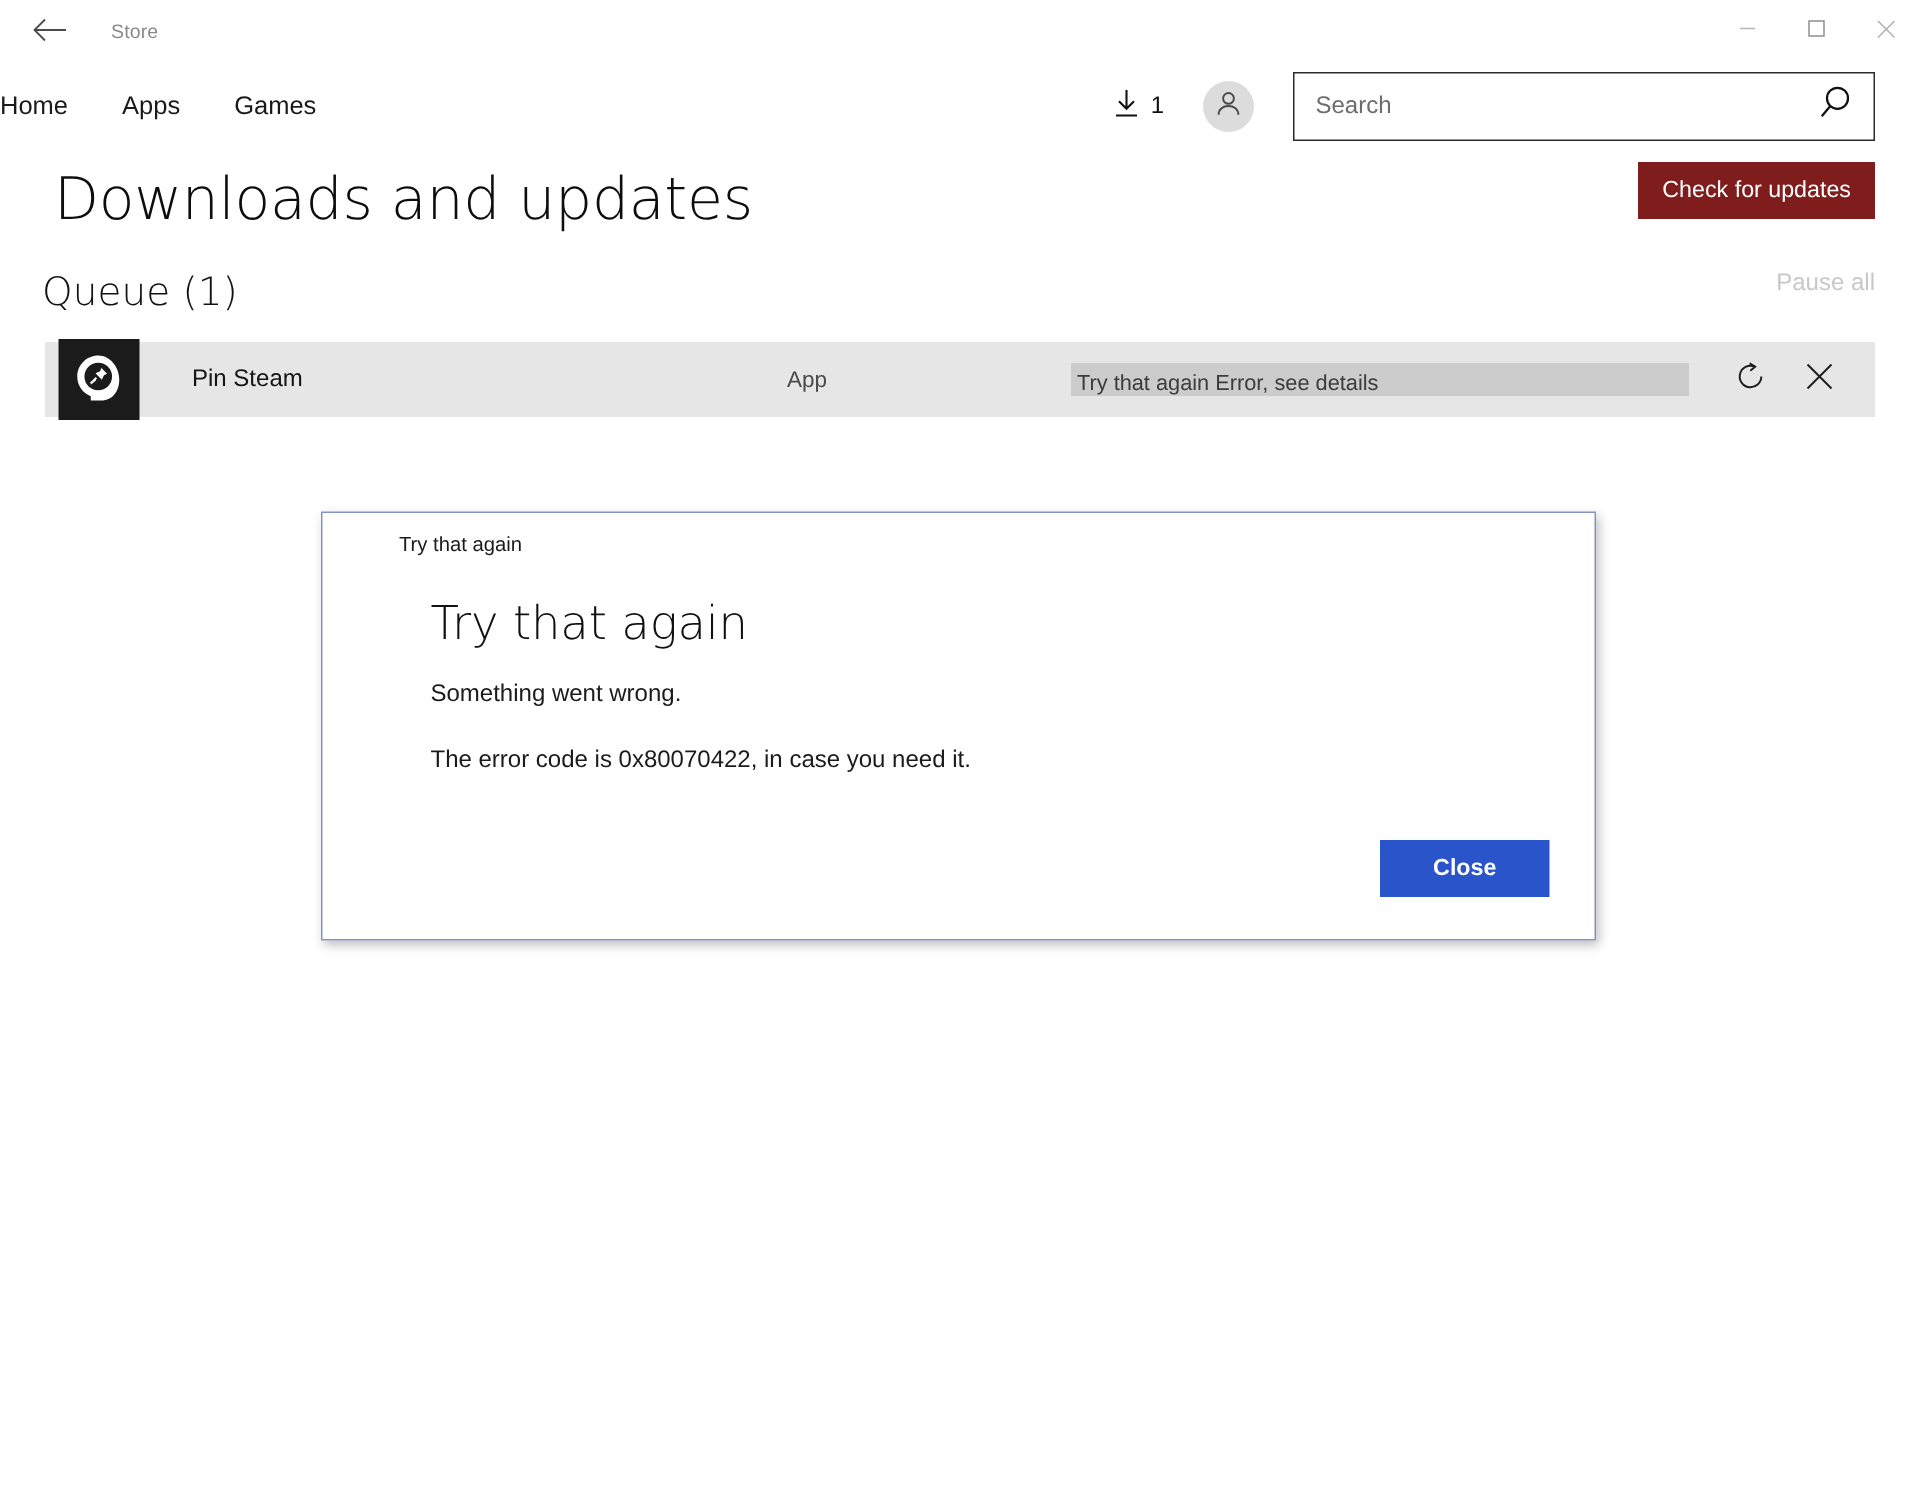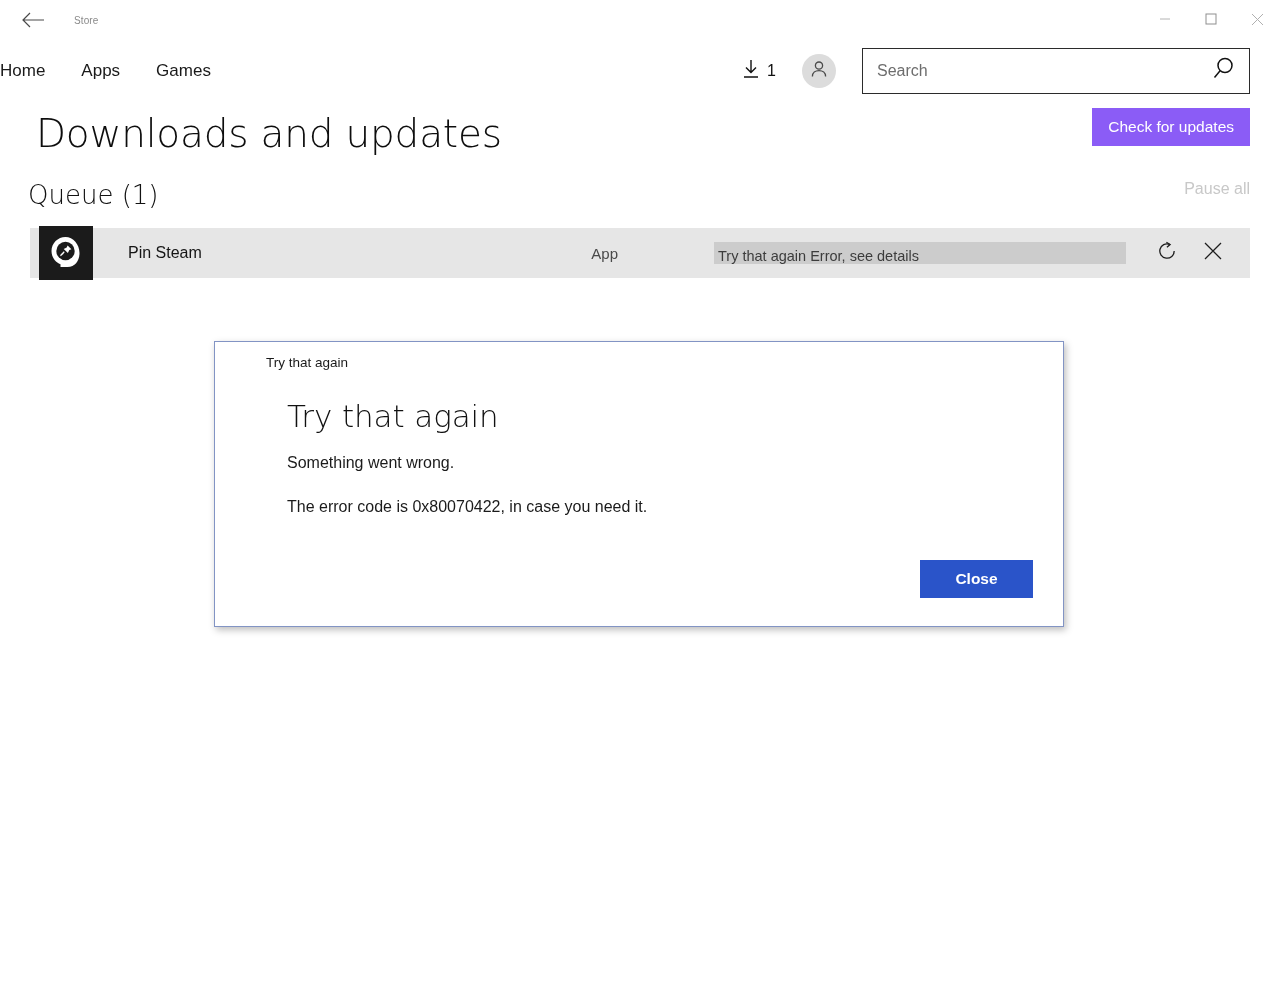--- a/index.html
+++ b/index.html
@@ -27,21 +27,21 @@
   .back-btn {
     width: 46px;
     height: 32px;
     margin-left: 10px;
     display: flex;
     align-items: center;
     justify-content: center;
   }
   .back-btn svg { display:block; }
   .app-title {
-    font-size: 10px;
+    font-size: 13px;
     color: #8a8a8a;
     margin-left: 18px;
     letter-spacing: .1px;
   }
   .win-controls {
     position: absolute;
     right: 0;
     top: 0;
     height: 40px;
     display: flex;
@@ -140,21 +140,21 @@
     font-weight: 300;
     color: #0d0d0d;
     line-height: 1;
     letter-spacing: -.2px;
     font-family: "DejaVu Sans", "Liberation Sans", sans-serif;
   }
   .check-updates-btn {
     position: absolute;
     right: 30px;
     top: 108px;
-    background: #8b5cf6;
+    background: #7f1d1d;
     color: #ffffff;
     border: none;
     font-size: 15.5px;
     font-family: "Liberation Sans", "DejaVu Sans", sans-serif;
     padding: 0 16px;
     height: 38px;
     line-height: 38px;
     cursor: pointer;
   }
 
@@ -204,21 +204,21 @@
     color: #151515;
     margin-left: 35px;
     width: 330px;
     flex: none;
   }
   .app-kind {
     font-size: 15px;
     color: #4a4a4a;
     width: 160px;
     flex: none;
-    text-align: right;
+    text-align: center;
   }
   .progress-track {
     position: absolute;
     left: 684px;
     width: 412px;
     height: 22px;
     background: #cccccc;
     display: flex;
     align-items: flex-end;
   }

